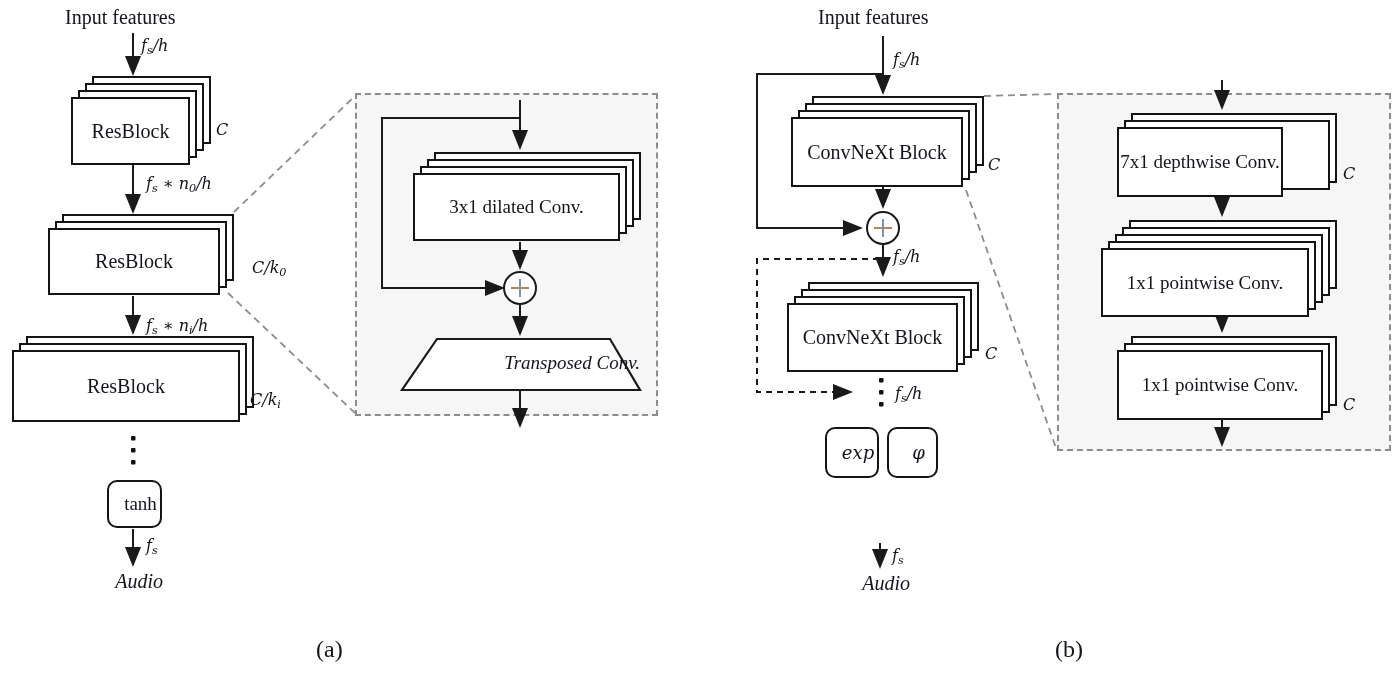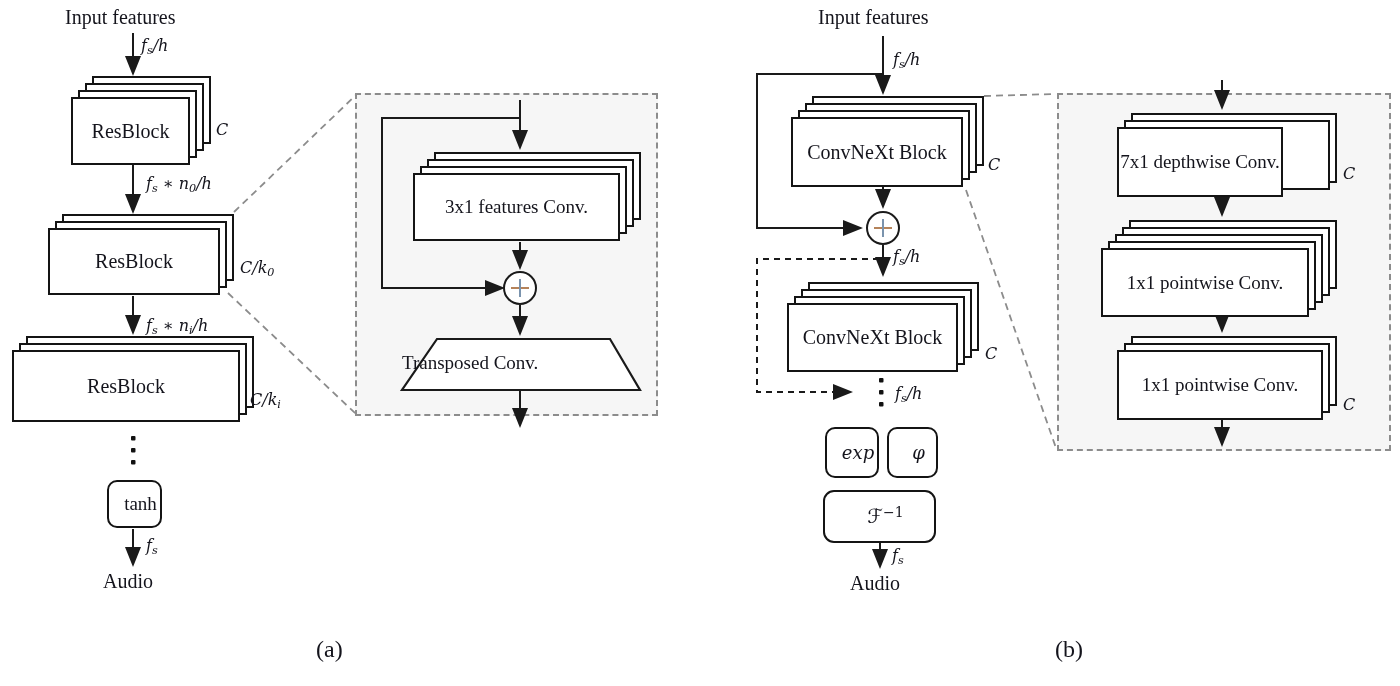--- a/index.html
+++ b/index.html
@@ -8,21 +8,21 @@
   .dashbox{position:absolute;background:#f6f6f6;border:2px dashed #8c8c8c;box-sizing:border-box;z-index:1;}
   #lines{position:absolute;left:0;top:0;z-index:2;pointer-events:none;}
   .stack{position:absolute;z-index:3;}
   .stack .layer{position:absolute;background:#ffffff;border:2px solid #141414;box-sizing:border-box;}
   .stack .front{display:flex;align-items:center;justify-content:center;font-size:20px;}
   .f19 .front{font-size:19px;}
   .rbox{position:absolute;z-index:3;background:#ffffff;border:2px solid #141414;box-sizing:border-box;
         display:flex;align-items:center;justify-content:center;padding-left:12px;}
   .lbl{position:absolute;z-index:3;font-size:20px;white-space:nowrap;}
   .cap{position:absolute;z-index:3;font-size:24px;}
-  .ctr{text-align:left;}
+  .ctr{text-align:right;font-style:italic;}
   .mlbl{position:absolute;z-index:3;font-size:16px;white-space:nowrap;
         font-family:"DejaVu Serif","DejaVu Sans",serif;}
   .m-i{font-style:italic;}
   .m-n{font-style:normal;}
   .m-scr{font-style:normal;}
   .m-sub{font-style:italic;font-size:0.7em;vertical-align:-0.28em;}
   .m-sup{font-style:normal;font-size:0.7em;vertical-align:0.45em;}
   .trap-lbl{position:absolute;z-index:3;font-size:19px;}
 </style>
 </head>
@@ -116,40 +116,40 @@
   </div>
   <div class="mlbl" style="left:216px;top:120px"><span class="m-i">C</span></div>
 
   <div class="mlbl" style="left:146px;top:174px"><span class="m-i">f</span><span class="m-sub">s</span><span class="m-n"> ∗ </span><span class="m-i">n</span><span class="m-sub">0</span><span class="m-i">/h</span></div>
 
   <div class="stack" style="left:48px;top:214px">
     <div class="layer" style="left:14px;top:0;width:172px;height:67px"></div>
     <div class="layer" style="left:7px;top:7px;width:172px;height:67px"></div>
     <div class="layer front" style="left:0;top:14px;width:172px;height:67px">ResBlock</div>
   </div>
-  <div class="mlbl" style="left:240px;top:258px"><span class="m-i">C/k</span><span class="m-sub">0</span></div>
+  <div class="mlbl" style="left:252px;top:258px"><span class="m-i">C/k</span><span class="m-sub">0</span></div>
 
   <div class="mlbl" style="left:146px;top:316px"><span class="m-i">f</span><span class="m-sub">s</span><span class="m-n"> ∗ </span><span class="m-i">n</span><span class="m-sub">i</span><span class="m-i">/h</span></div>
 
   <div class="stack" style="left:12px;top:336px">
     <div class="layer" style="left:14px;top:0;width:228px;height:72px"></div>
     <div class="layer" style="left:7px;top:7px;width:228px;height:72px"></div>
     <div class="layer front" style="left:0;top:14px;width:228px;height:72px">ResBlock</div>
   </div>
   <div class="mlbl" style="left:250px;top:390px"><span class="m-i">C/k</span><span class="m-sub">i</span></div>
 
   <div class="rbox" style="left:107px;top:480px;width:55px;height:48px;border-radius:10px;font-size:19px">tanh</div>
   <div class="mlbl" style="left:146px;top:536px"><span class="m-i">f</span><span class="m-sub">s</span></div>
   <div class="lbl ctr" style="left:103px;top:570px;width:60px">Audio</div>
 
   <div class="stack f19" style="left:413px;top:152px">
     <div class="layer" style="left:21px;top:0;width:207px;height:68px"></div>
     <div class="layer" style="left:14px;top:7px;width:207px;height:68px"></div>
     <div class="layer" style="left:7px;top:14px;width:207px;height:68px"></div>
-    <div class="layer front" style="left:0;top:21px;width:207px;height:68px">3x1 features Conv.</div>
+    <div class="layer front" style="left:0;top:21px;width:207px;height:68px">3x1 dilated Conv.</div>
   </div>
   <div class="trap-lbl ctr" style="left:402px;top:352px;width:238px">Transposed Conv.</div>
 
   <div class="cap" style="left:316px;top:636px">(a)</div>
 
   <div class="lbl" style="left:818px;top:6px">Input features</div>
   <div class="mlbl" style="left:893px;top:50px"><span class="m-i">f</span><span class="m-sub">s</span><span class="m-i">/h</span></div>
 
   <div class="stack" style="left:791px;top:96px">
     <div class="layer" style="left:21px;top:0;width:172px;height:70px"></div>
@@ -169,23 +169,20 @@
   </div>
   <div class="mlbl" style="left:985px;top:344px"><span class="m-i">C</span></div>
 
   <div class="mlbl" style="left:895px;top:384px"><span class="m-i">f</span><span class="m-sub">s</span><span class="m-i">/h</span></div>
 
   <div class="rbox" style="left:825px;top:427px;width:54px;height:51px;border-radius:10px;font-size:18px">
     <span class="mlbl" style="position:static;font-size:18px"><span class="m-i">exp</span></span>
   </div>
   <div class="rbox" style="left:887px;top:427px;width:51px;height:51px;border-radius:10px;font-size:18px">
     <span class="mlbl" style="position:static;font-size:18px"><span class="m-i">φ</span></span>
-  </div>
-  <div class="rbox" style="left:823px;top:490px;width:113px;height:53px;border-radius:11px">
-    <span class="mlbl" style="position:static;font-size:20px"><span class="m-scr">ℱ</span><span class="m-sup">−1</span></span>
   </div>
   <div class="mlbl" style="left:892px;top:546px"><span class="m-i">f</span><span class="m-sub">s</span></div>
   <div class="lbl ctr" style="left:850px;top:572px;width:60px">Audio</div>
 
   <div class="stack f19" style="left:1117px;top:113px">
     <div class="layer" style="left:14px;top:0;width:206px;height:70px"></div>
     <div class="layer" style="left:7px;top:7px;width:206px;height:70px"></div>
     <div class="layer front" style="left:0;top:14px;width:166px;height:70px">7x1 depthwise Conv.</div>
   </div>
   <div class="mlbl" style="left:1343px;top:164px"><span class="m-i">C</span></div>

